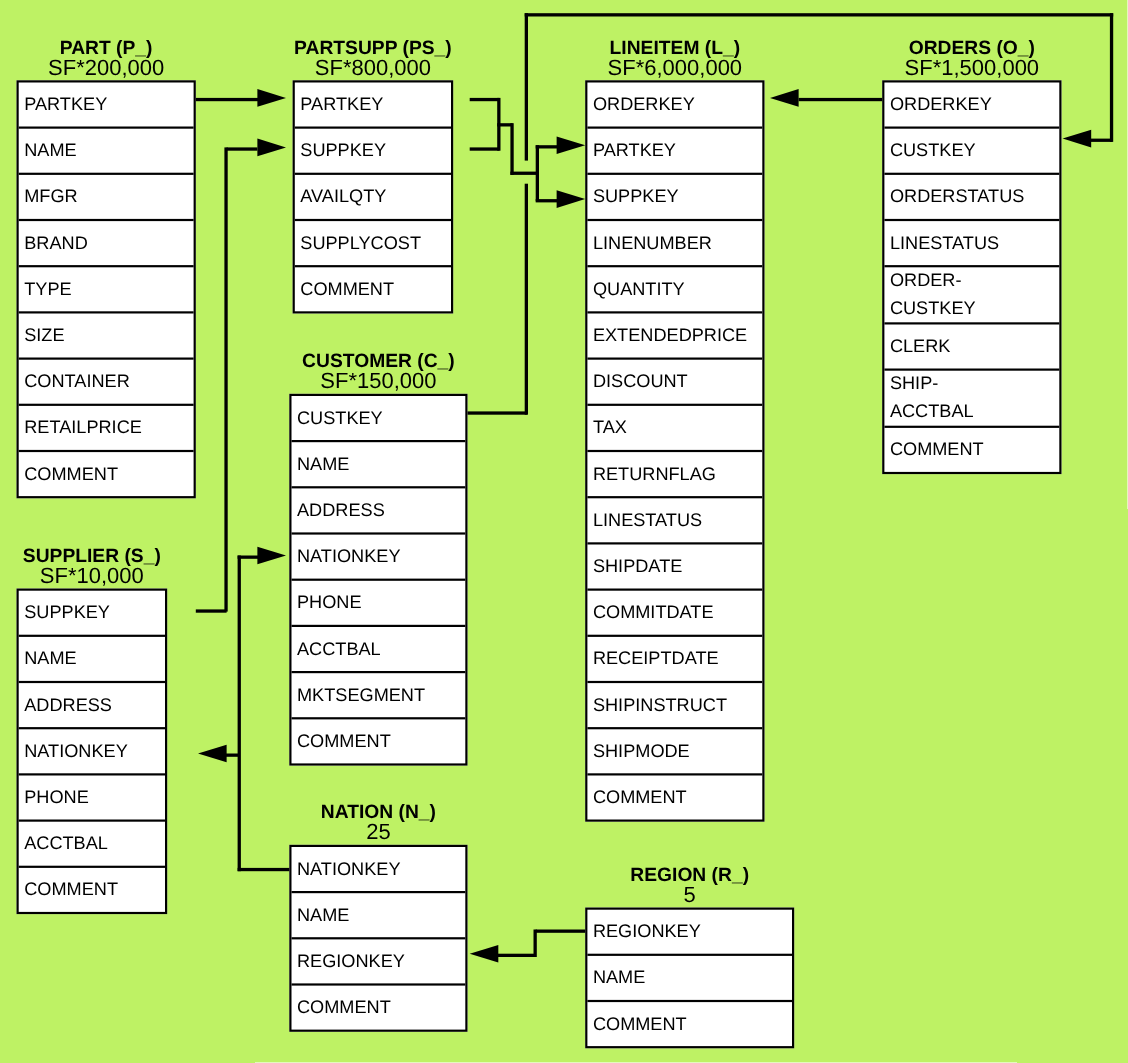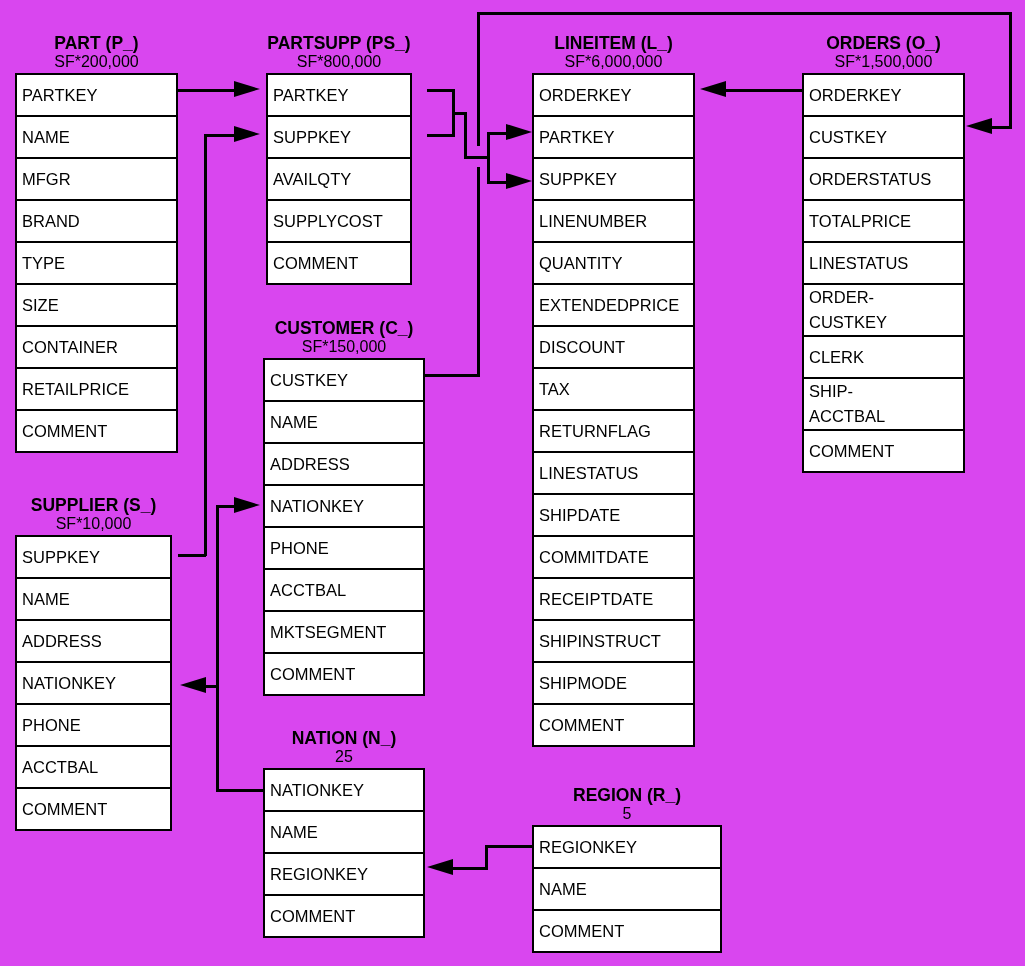--- a/index.html
+++ b/index.html
@@ -1,20 +1,20 @@
 <!DOCTYPE html>
 <html><head>
 <meta charset="utf-8">
 <style>
   html,body{margin:0;padding:0;background:#fff;}
-  #canvas{position:relative;width:1025px;height:966px;background:#d946ef;
+  #canvas{position:relative;width:1025px;height:966px;background:#bef264;
           font-family:"Liberation Sans","DejaVu Sans",sans-serif;color:#000;overflow:hidden;}
   .tbl{position:absolute;}
   .tbl-title{font-weight:bold;font-size:17.5px;line-height:20px;text-align:center;white-space:nowrap;}
-  .tbl-card{font-size:16px;line-height:18px;text-align:center;white-space:nowrap;}
+  .tbl-card{font-size:20px;line-height:18px;text-align:center;white-space:nowrap;}
   .tbl-box{border:2.5px solid #000;background:#fff;margin-top:2px;box-sizing:border-box;}
   .row{border-bottom:2.5px solid #000;min-height:40px;display:flex;align-items:center;
        padding:0 5px;font-size:16.5px;line-height:25px;white-space:pre-line;box-sizing:content-box;}
   .row:last-child{border-bottom:none;}
   .hl,.vl{position:absolute;background:#000;}
   .hl{height:2.5px;}
   .vl{width:2.5px;}
   .arr{position:absolute;width:0;height:0;border-top:8.5px solid transparent;border-bottom:8.5px solid transparent;}
   .arr.r{border-left:26px solid #000;}
   .arr.l{border-right:26px solid #000;}
@@ -75,21 +75,20 @@
       </div>
   </div>
 
   <div class="tbl" style="left:802px;top:33px;width:163px">
     <div class="tbl-title">ORDERS (O_)</div>
     <div class="tbl-card">SF*1,500,000</div>
     <div class="tbl-box">
         <div class="row"><span>ORDERKEY</span></div>
         <div class="row"><span>CUSTKEY</span></div>
         <div class="row"><span>ORDERSTATUS</span></div>
-        <div class="row"><span>TOTALPRICE</span></div>
         <div class="row"><span>LINESTATUS</span></div>
         <div class="row"><span>ORDER-
 CUSTKEY</span></div>
         <div class="row"><span>CLERK</span></div>
         <div class="row"><span>SHIP-
 ACCTBAL</span></div>
         <div class="row"><span>COMMENT</span></div>
       </div>
   </div>
 
@@ -101,21 +100,21 @@
         <div class="row"><span>NAME</span></div>
         <div class="row"><span>ADDRESS</span></div>
         <div class="row"><span>NATIONKEY</span></div>
         <div class="row"><span>PHONE</span></div>
         <div class="row"><span>ACCTBAL</span></div>
         <div class="row"><span>MKTSEGMENT</span></div>
         <div class="row"><span>COMMENT</span></div>
       </div>
   </div>
 
-  <div class="tbl" style="left:15px;top:495px;width:157px">
+  <div class="tbl" style="left:15px;top:495px;width:137px">
     <div class="tbl-title">SUPPLIER (S_)</div>
     <div class="tbl-card">SF*10,000</div>
     <div class="tbl-box">
         <div class="row"><span>SUPPKEY</span></div>
         <div class="row"><span>NAME</span></div>
         <div class="row"><span>ADDRESS</span></div>
         <div class="row"><span>NATIONKEY</span></div>
         <div class="row"><span>PHONE</span></div>
         <div class="row"><span>ACCTBAL</span></div>
         <div class="row"><span>COMMENT</span></div>

